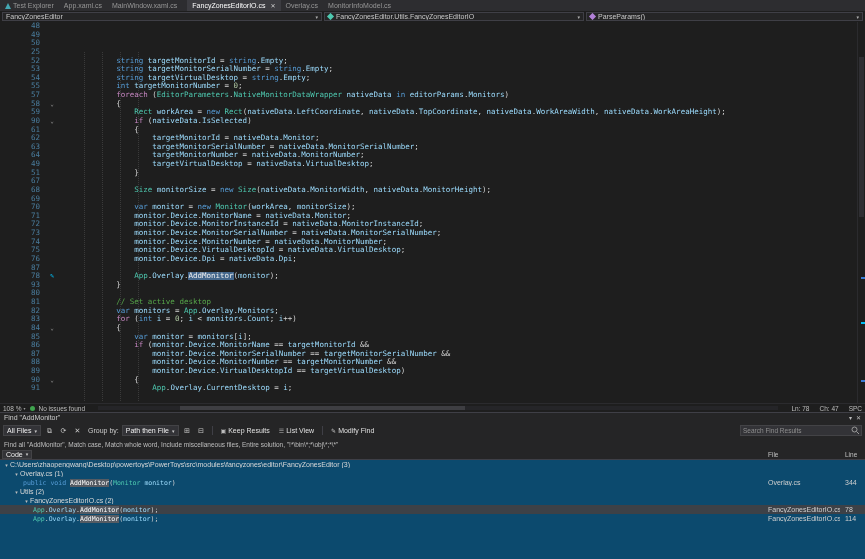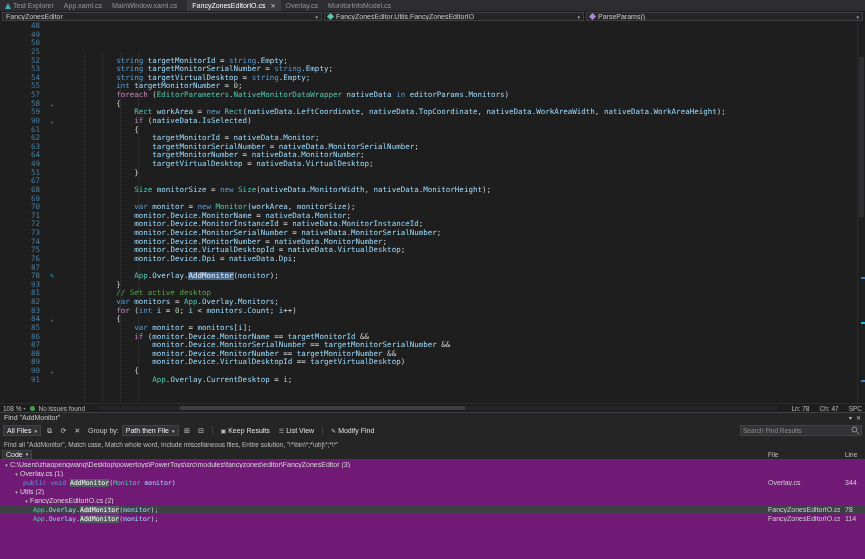--- a/index.html
+++ b/index.html
@@ -73,21 +73,21 @@
   .search-box input{flex:1;background:transparent;border:none;outline:none;color:#cccccc;font-size:6.5px;font-family:"Liberation Sans",sans-serif;padding:0 2px;min-width:0;}
   .search-box input::placeholder{color:#8f8f8f;}
   .search-glyph{flex:0 0 9px;height:9px;margin-right:1px;}
   .fsummary{position:absolute;top:439px;left:0;right:0;height:10px;background:#252526;display:flex;align-items:center;padding:0 4px;font-size:6.5px;color:#bfbfbf;white-space:nowrap;overflow:hidden;}
   .fviewbar{position:absolute;top:449px;left:0;right:0;height:11px;background:#252526;border-bottom:1px solid #3f3f46;box-sizing:border-box;display:flex;align-items:center;padding:0 2px;position:absolute;}
   .dropdown.small{height:9px;}
   .col-head{position:absolute;color:#c0c0c0;font-size:6.5px;}
   .col-file-head{left:768px;}
   .col-line-head{left:845px;}
   
-  .results{position:absolute;top:460px;left:0;right:0;bottom:0;background:#701a75;font-size:7px;overflow:hidden;}
+  .results{position:absolute;top:460px;left:0;right:0;bottom:0;background:#0c4a6e;font-size:7px;overflow:hidden;}
   .result-row{height:9px;display:flex;align-items:center;position:relative;color:#d8d8d8;white-space:pre;}
   .result-row.selected{background:#3d4147;}
   .expander{width:7px;text-align:center;color:#bdbdbd;font-size:5px;flex:0 0 7px;}
   .result-main{overflow:hidden;flex:0 1 auto;}
   .result-main.mono{font-family:"DejaVu Sans Mono","Liberation Mono",monospace;font-size:6.5px;}
   .result-file{position:absolute;left:768px;width:72px;overflow:hidden;color:#cfcfcf;}
   .result-line{position:absolute;left:845px;color:#cfcfcf;}
 </style>
 </head>
 <body>
@@ -162,20 +162,21 @@
       <div class="code-row"><div class="gutter-num">70</div><div class="gutter-fold"></div><div class="code-text"><span class="tk-w">                </span><span class="tk-k">var</span><span class="tk-w"> </span><span class="tk-v">monitor</span><span class="tk-w"> = </span><span class="tk-k">new</span><span class="tk-w"> </span><span class="tk-t">Monitor</span><span class="tk-w">(</span><span class="tk-v">workArea</span><span class="tk-w">, </span><span class="tk-v">monitorSize</span><span class="tk-w">);</span></div></div>
       <div class="code-row"><div class="gutter-num">71</div><div class="gutter-fold"></div><div class="code-text"><span class="tk-w">                </span><span class="tk-v">monitor</span><span class="tk-w">.</span><span class="tk-v">Device</span><span class="tk-w">.</span><span class="tk-v">MonitorName</span><span class="tk-w"> = </span><span class="tk-v">nativeData</span><span class="tk-w">.</span><span class="tk-v">Monitor</span><span class="tk-w">;</span></div></div>
       <div class="code-row"><div class="gutter-num">72</div><div class="gutter-fold"></div><div class="code-text"><span class="tk-w">                </span><span class="tk-v">monitor</span><span class="tk-w">.</span><span class="tk-v">Device</span><span class="tk-w">.</span><span class="tk-v">MonitorInstanceId</span><span class="tk-w"> = </span><span class="tk-v">nativeData</span><span class="tk-w">.</span><span class="tk-v">MonitorInstanceId</span><span class="tk-w">;</span></div></div>
       <div class="code-row"><div class="gutter-num">73</div><div class="gutter-fold"></div><div class="code-text"><span class="tk-w">                </span><span class="tk-v">monitor</span><span class="tk-w">.</span><span class="tk-v">Device</span><span class="tk-w">.</span><span class="tk-v">MonitorSerialNumber</span><span class="tk-w"> = </span><span class="tk-v">nativeData</span><span class="tk-w">.</span><span class="tk-v">MonitorSerialNumber</span><span class="tk-w">;</span></div></div>
       <div class="code-row"><div class="gutter-num">74</div><div class="gutter-fold"></div><div class="code-text"><span class="tk-w">                </span><span class="tk-v">monitor</span><span class="tk-w">.</span><span class="tk-v">Device</span><span class="tk-w">.</span><span class="tk-v">MonitorNumber</span><span class="tk-w"> = </span><span class="tk-v">nativeData</span><span class="tk-w">.</span><span class="tk-v">MonitorNumber</span><span class="tk-w">;</span></div></div>
       <div class="code-row"><div class="gutter-num">75</div><div class="gutter-fold"></div><div class="code-text"><span class="tk-w">                </span><span class="tk-v">monitor</span><span class="tk-w">.</span><span class="tk-v">Device</span><span class="tk-w">.</span><span class="tk-v">VirtualDesktopId</span><span class="tk-w"> = </span><span class="tk-v">nativeData</span><span class="tk-w">.</span><span class="tk-v">VirtualDesktop</span><span class="tk-w">;</span></div></div>
       <div class="code-row"><div class="gutter-num">76</div><div class="gutter-fold"></div><div class="code-text"><span class="tk-w">                </span><span class="tk-v">monitor</span><span class="tk-w">.</span><span class="tk-v">Device</span><span class="tk-w">.</span><span class="tk-v">Dpi</span><span class="tk-w"> = </span><span class="tk-v">nativeData</span><span class="tk-w">.</span><span class="tk-v">Dpi</span><span class="tk-w">;</span></div></div>
       <div class="code-row"><div class="gutter-num">87</div><div class="gutter-fold"></div><div class="code-text"></div></div>
       <div class="code-row"><div class="gutter-num">78</div><div class="gutter-fold edit-marker">✎</div><div class="code-text"><span class="tk-w">                </span><span class="tk-t">App</span><span class="tk-w">.</span><span class="tk-v">Overlay</span><span class="tk-w">.</span><span class="tk-hl">AddMonitor</span><span class="tk-w">(</span><span class="tk-v">monitor</span><span class="tk-w">);</span></div></div>
       <div class="code-row"><div class="gutter-num">93</div><div class="gutter-fold"></div><div class="code-text"><span class="tk-w">            }</span></div></div>
+      <div class="code-row"><div class="gutter-num">80</div><div class="gutter-fold"></div><div class="code-text"></div></div>
       <div class="code-row"><div class="gutter-num">81</div><div class="gutter-fold"></div><div class="code-text"><span class="tk-w">            </span><span class="tk-cm">// Set active desktop</span></div></div>
       <div class="code-row"><div class="gutter-num">82</div><div class="gutter-fold"></div><div class="code-text"><span class="tk-w">            </span><span class="tk-k">var</span><span class="tk-w"> </span><span class="tk-v">monitors</span><span class="tk-w"> = </span><span class="tk-t">App</span><span class="tk-w">.</span><span class="tk-v">Overlay</span><span class="tk-w">.</span><span class="tk-v">Monitors</span><span class="tk-w">;</span></div></div>
       <div class="code-row"><div class="gutter-num">83</div><div class="gutter-fold"></div><div class="code-text"><span class="tk-w">            </span><span class="tk-c">for</span><span class="tk-w"> (</span><span class="tk-k">int</span><span class="tk-w"> </span><span class="tk-v">i</span><span class="tk-w"> = </span><span class="tk-n">0</span><span class="tk-w">; </span><span class="tk-v">i</span><span class="tk-w"> &lt; </span><span class="tk-v">monitors</span><span class="tk-w">.</span><span class="tk-v">Count</span><span class="tk-w">; </span><span class="tk-v">i</span><span class="tk-w">++)</span></div></div>
       <div class="code-row"><div class="gutter-num">84</div><div class="gutter-fold">⌄</div><div class="code-text"><span class="tk-w">            {</span></div></div>
       <div class="code-row"><div class="gutter-num">85</div><div class="gutter-fold"></div><div class="code-text"><span class="tk-w">                </span><span class="tk-k">var</span><span class="tk-w"> </span><span class="tk-v">monitor</span><span class="tk-w"> = </span><span class="tk-v">monitors</span><span class="tk-w">[</span><span class="tk-v">i</span><span class="tk-w">];</span></div></div>
       <div class="code-row"><div class="gutter-num">86</div><div class="gutter-fold"></div><div class="code-text"><span class="tk-w">                </span><span class="tk-c">if</span><span class="tk-w"> (</span><span class="tk-v">monitor</span><span class="tk-w">.</span><span class="tk-v">Device</span><span class="tk-w">.</span><span class="tk-v">MonitorName</span><span class="tk-w"> == </span><span class="tk-v">targetMonitorId</span><span class="tk-w"> &amp;&amp;</span></div></div>
       <div class="code-row"><div class="gutter-num">87</div><div class="gutter-fold"></div><div class="code-text"><span class="tk-w">                    </span><span class="tk-v">monitor</span><span class="tk-w">.</span><span class="tk-v">Device</span><span class="tk-w">.</span><span class="tk-v">MonitorSerialNumber</span><span class="tk-w"> == </span><span class="tk-v">targetMonitorSerialNumber</span><span class="tk-w"> &amp;&amp;</span></div></div>
       <div class="code-row"><div class="gutter-num">88</div><div class="gutter-fold"></div><div class="code-text"><span class="tk-w">                    </span><span class="tk-v">monitor</span><span class="tk-w">.</span><span class="tk-v">Device</span><span class="tk-w">.</span><span class="tk-v">MonitorNumber</span><span class="tk-w"> == </span><span class="tk-v">targetMonitorNumber</span><span class="tk-w"> &amp;&amp;</span></div></div>
       <div class="code-row"><div class="gutter-num">89</div><div class="gutter-fold"></div><div class="code-text"><span class="tk-w">                    </span><span class="tk-v">monitor</span><span class="tk-w">.</span><span class="tk-v">Device</span><span class="tk-w">.</span><span class="tk-v">VirtualDesktopId</span><span class="tk-w"> == </span><span class="tk-v">targetVirtualDesktop</span><span class="tk-w">)</span></div></div>
       <div class="code-row"><div class="gutter-num">90</div><div class="gutter-fold">⌄</div><div class="code-text"><span class="tk-w">                {</span></div></div>

